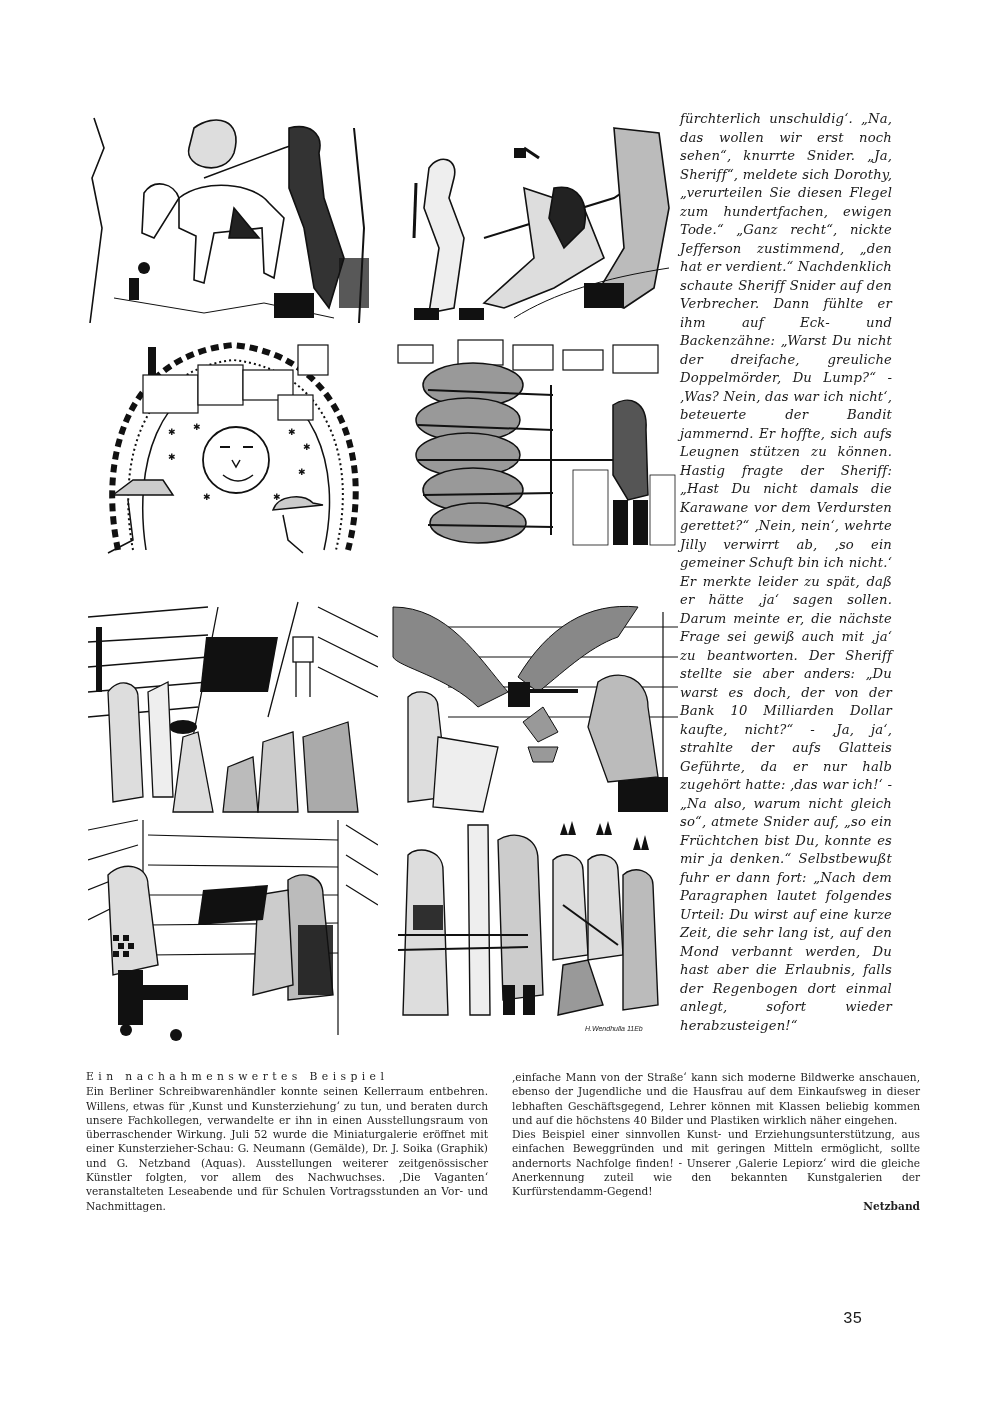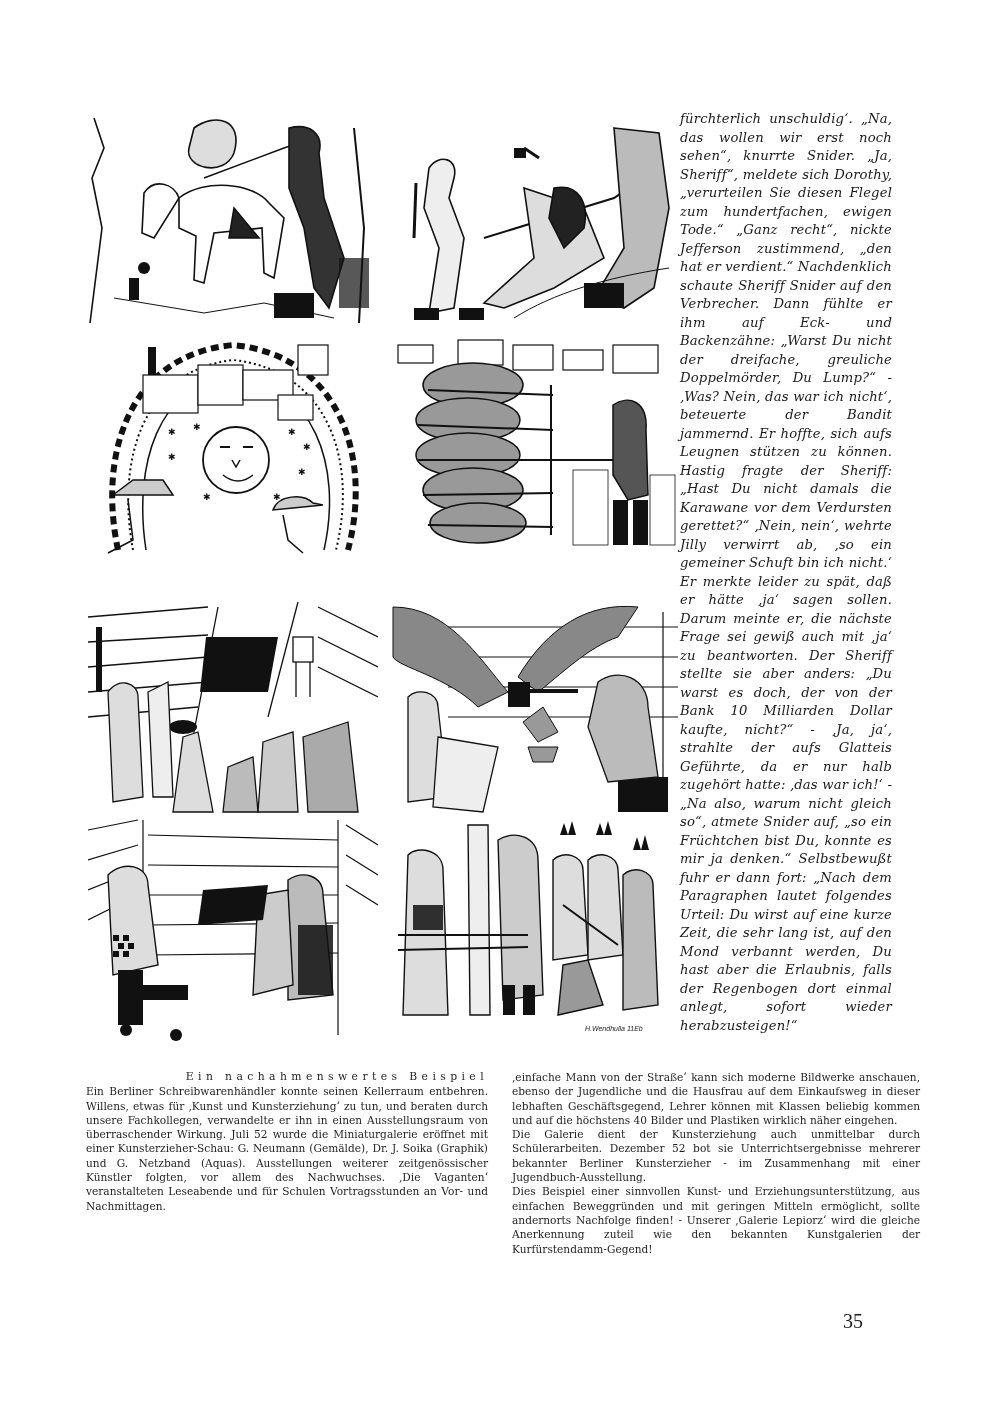--- a/index.html
+++ b/index.html
@@ -8,23 +8,23 @@
   .panel { position:absolute; background:#fff; overflow:hidden; }
   .panel svg { width:100%; height:100%; display:block; }
 
   .story { position:absolute; left:680px; top:110px; width:212px; font-family:"DejaVu Serif", serif; font-style:italic; font-size:13.2px; line-height:18.5px; text-align:justify; letter-spacing:0.15px; color:#1a1a1a; }
   .story p { margin:0; }
 
   .article { position:absolute; top:1070px; font-family:"DejaVu Serif", serif; font-size:10.6px; line-height:14.3px; text-align:justify; color:#1f1f1f; }
   .article p { margin:0; }
   .col-left { left:86px; width:402px; }
   .col-right { left:512px; width:408px; }
-  .headline { text-align:right; letter-spacing:4.4px; font-size:10.8px; }
+  .headline { text-align:left; letter-spacing:4.4px; font-size:10.8px; }
   .signature { text-align:right; font-weight:bold; }
-  .page-number { position:absolute; left:843px; top:1310px; font-family:Liberation Serif, serif; font-size:20px; color:#1a1a1a; }
+  .page-number { position:absolute; left:843px; top:1310px; font-family:Liberation Mono, monospace; font-size:16px; color:#1a1a1a; }
   .artist-sig { position:absolute; left:585px; top:1025px; font-family:"Liberation Sans", sans-serif; font-size:7px; font-style:italic; color:#222; }
 </style>
 </head>
 <body>
 
 <div class="panel" style="left:84px;top:108px;width:292px;height:222px;">
   <svg viewBox="0 0 292 222">
     <rect x="0" y="0" width="292" height="222" fill="#fff"></rect>
     <g stroke="#111" stroke-width="1.6" fill="none">
       <path d="M10 10 L20 40 L8 70 L18 120 L6 215"></path>
@@ -267,17 +267,17 @@
   <p>fürchterlich unschuldig‘. „Na, das wollen wir erst noch sehen“, knurrte Snider. „Ja, Sheriff“, meldete sich Dorothy, „verurteilen Sie diesen Flegel zum hundertfachen, ewigen Tode.“ „Ganz recht“, nickte Jefferson zustimmend, „den hat er verdient.“ Nachdenklich schaute Sheriff Snider auf den Verbrecher. Dann fühlte er ihm auf Eck- und Backenzähne: „Warst Du nicht der dreifache, greuliche Doppelmörder, Du Lump?“ - ‚Was? Nein, das war ich nicht‘, beteuerte der Bandit jammernd. Er hoffte, sich aufs Leugnen stützen zu können. Hastig fragte der Sheriff: „Hast Du nicht damals die Karawane vor dem Verdursten gerettet?“ ‚Nein, nein‘, wehrte Jilly verwirrt ab, ‚so ein gemeiner Schuft bin ich nicht.‘ Er merkte leider zu spät, daß er hätte ‚ja‘ sagen sollen. Darum meinte er, die nächste Frage sei gewiß auch mit ‚ja‘ zu beantworten. Der Sheriff stellte sie aber anders: „Du warst es doch, der von der Bank 10 Milliarden Dollar kaufte, nicht?“ - ‚Ja, ja‘, strahlte der aufs Glatteis Geführte, da er nur halb zugehört hatte: ‚das war ich!‘ - „Na also, warum nicht gleich so“, atmete Snider auf, „so ein Früchtchen bist Du, konnte es mir ja denken.“ Selbstbewußt fuhr er dann fort: „Nach dem Paragraphen lautet folgendes Urteil: Du wirst auf eine kurze Zeit, die sehr lang ist, auf den Mond verbannt werden, Du hast aber die Erlaubnis, falls der Regenbogen dort einmal anlegt, sofort wieder herabzusteigen!“</p>
 </div>
 
 <div class="article col-left">
   <p class="headline">Ein nachahmenswertes Beispiel</p>
   <p>Ein Berliner Schreibwarenhändler konnte seinen Kellerraum entbehren. Willens, etwas für ‚Kunst und Kunsterziehung‘ zu tun, und beraten durch unsere Fachkollegen, verwandelte er ihn in einen Ausstellungsraum von überraschender Wirkung. Juli 52 wurde die Miniaturgalerie eröffnet mit einer Kunsterzieher-Schau: G. Neumann (Gemälde), Dr. J. Soika (Graphik) und G. Netzband (Aquas). Ausstellungen weiterer zeitgenössischer Künstler folgten, vor allem des Nachwuchses. ‚Die Vaganten‘ veranstalteten Leseabende und für Schulen Vortragsstunden an Vor- und Nachmittagen.</p>
 </div>
 
 <div class="article col-right">
   <p>‚einfache Mann von der Straße‘ kann sich moderne Bildwerke anschauen, ebenso der Jugendliche und die Hausfrau auf dem Einkaufsweg in dieser lebhaften Geschäftsgegend, Lehrer können mit Klassen beliebig kommen und auf die höchstens 40 Bilder und Plastiken wirklich näher eingehen.</p>
-  <p>Die Galerie dient der Kunsterziehung auch unmittelbar durch Schülerarbeiten. Dezember 52 bot sie Unterrichtsergebnisse mehrerer bekannter Berliner Kunsterzieher - im Zusammenhang mit einer Jugendbuch-Ausstellung.</p>
   <p>Dies Beispiel einer sinnvollen Kunst- und Erziehungsunterstützung, aus einfachen Beweggründen und mit geringen Mitteln ermöglicht, sollte andernorts Nachfolge finden! - Unserer ‚Galerie Lepiorz‘ wird die gleiche Anerkennung zuteil wie den bekannten Kunstgalerien der Kurfürstendamm-Gegend!</p>
+  <p class="signature">Netzband</p>
 </div>
 
 <div class="page-number">35</div>
 
 </body></html>

